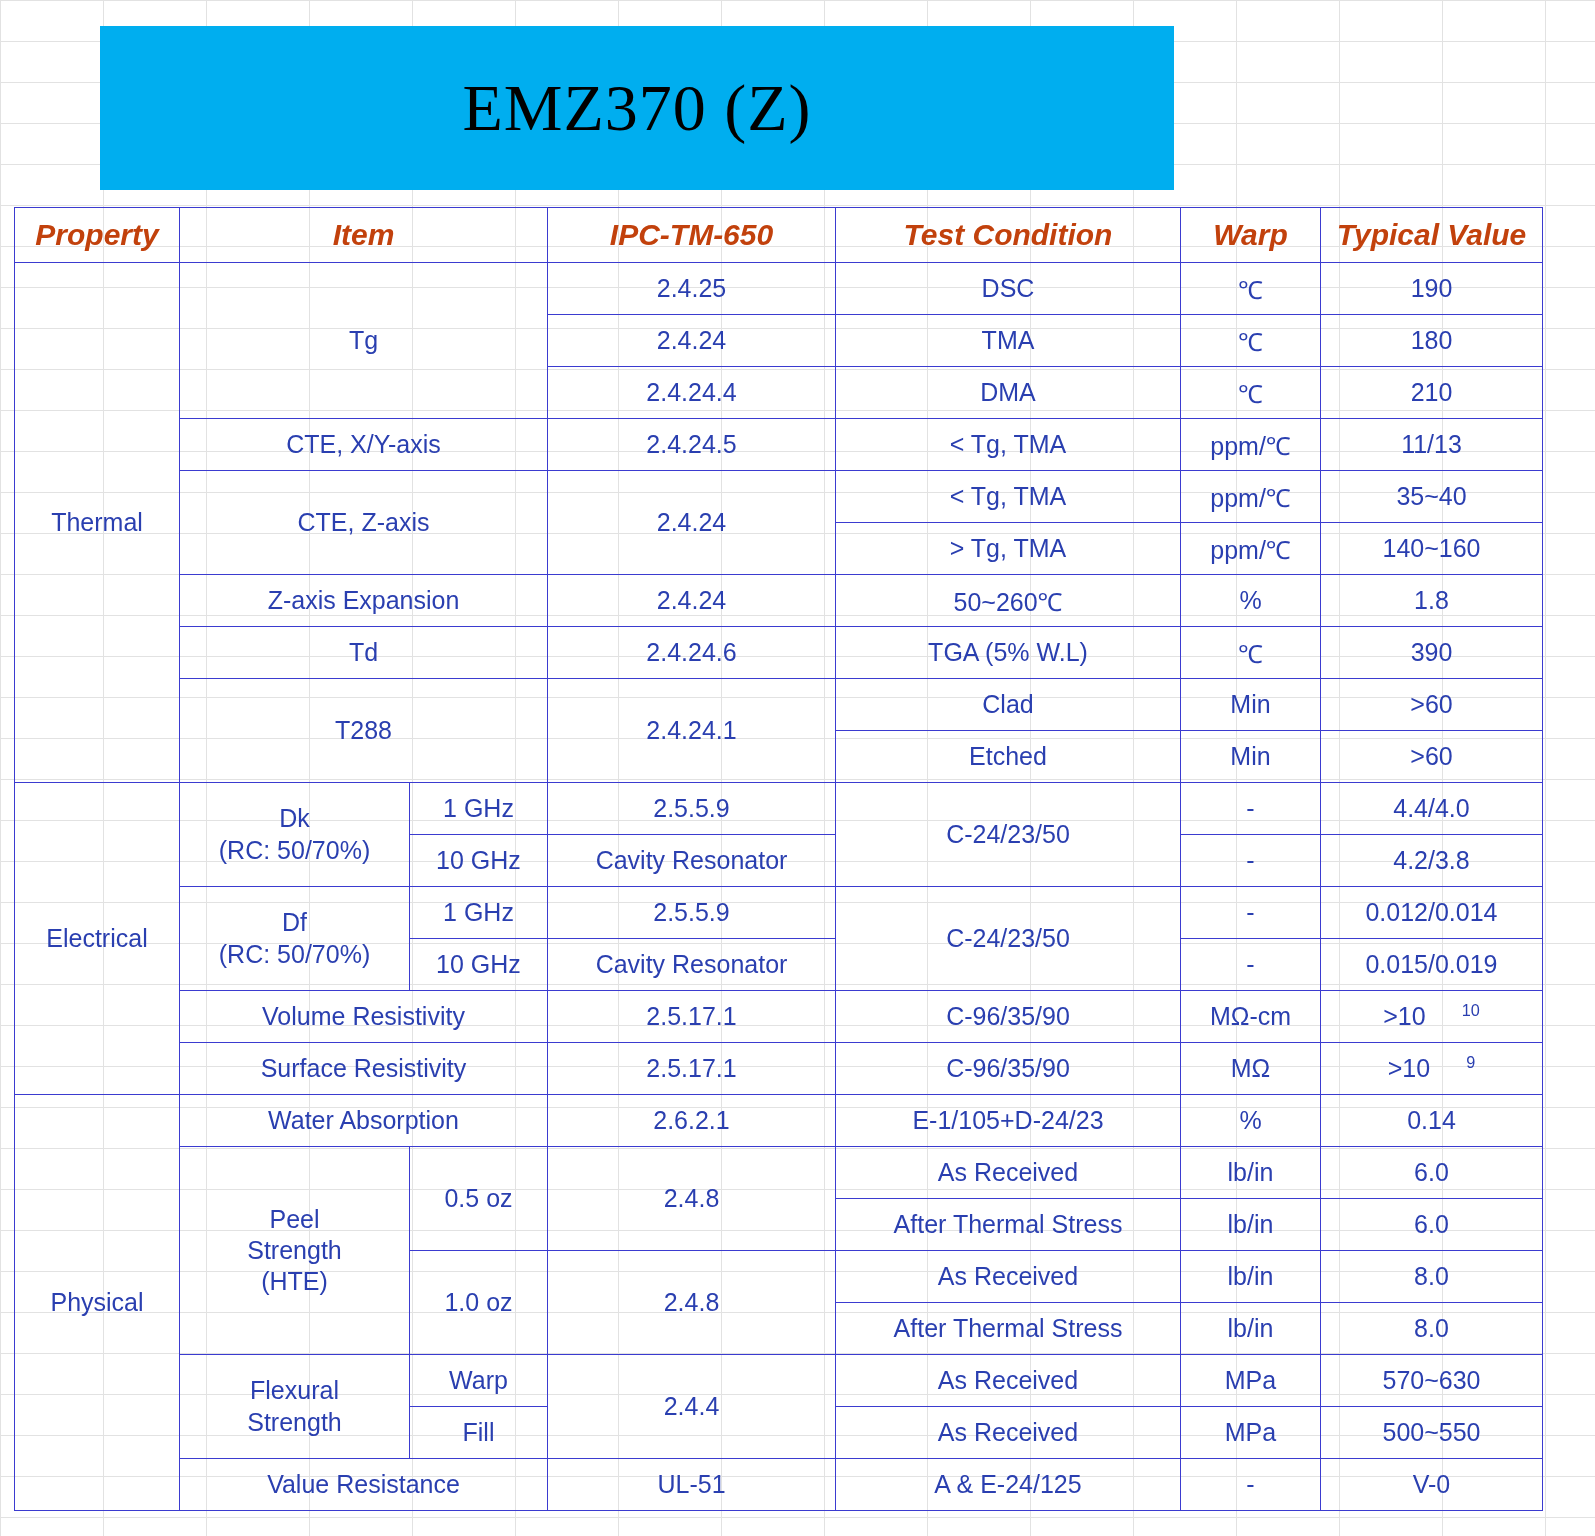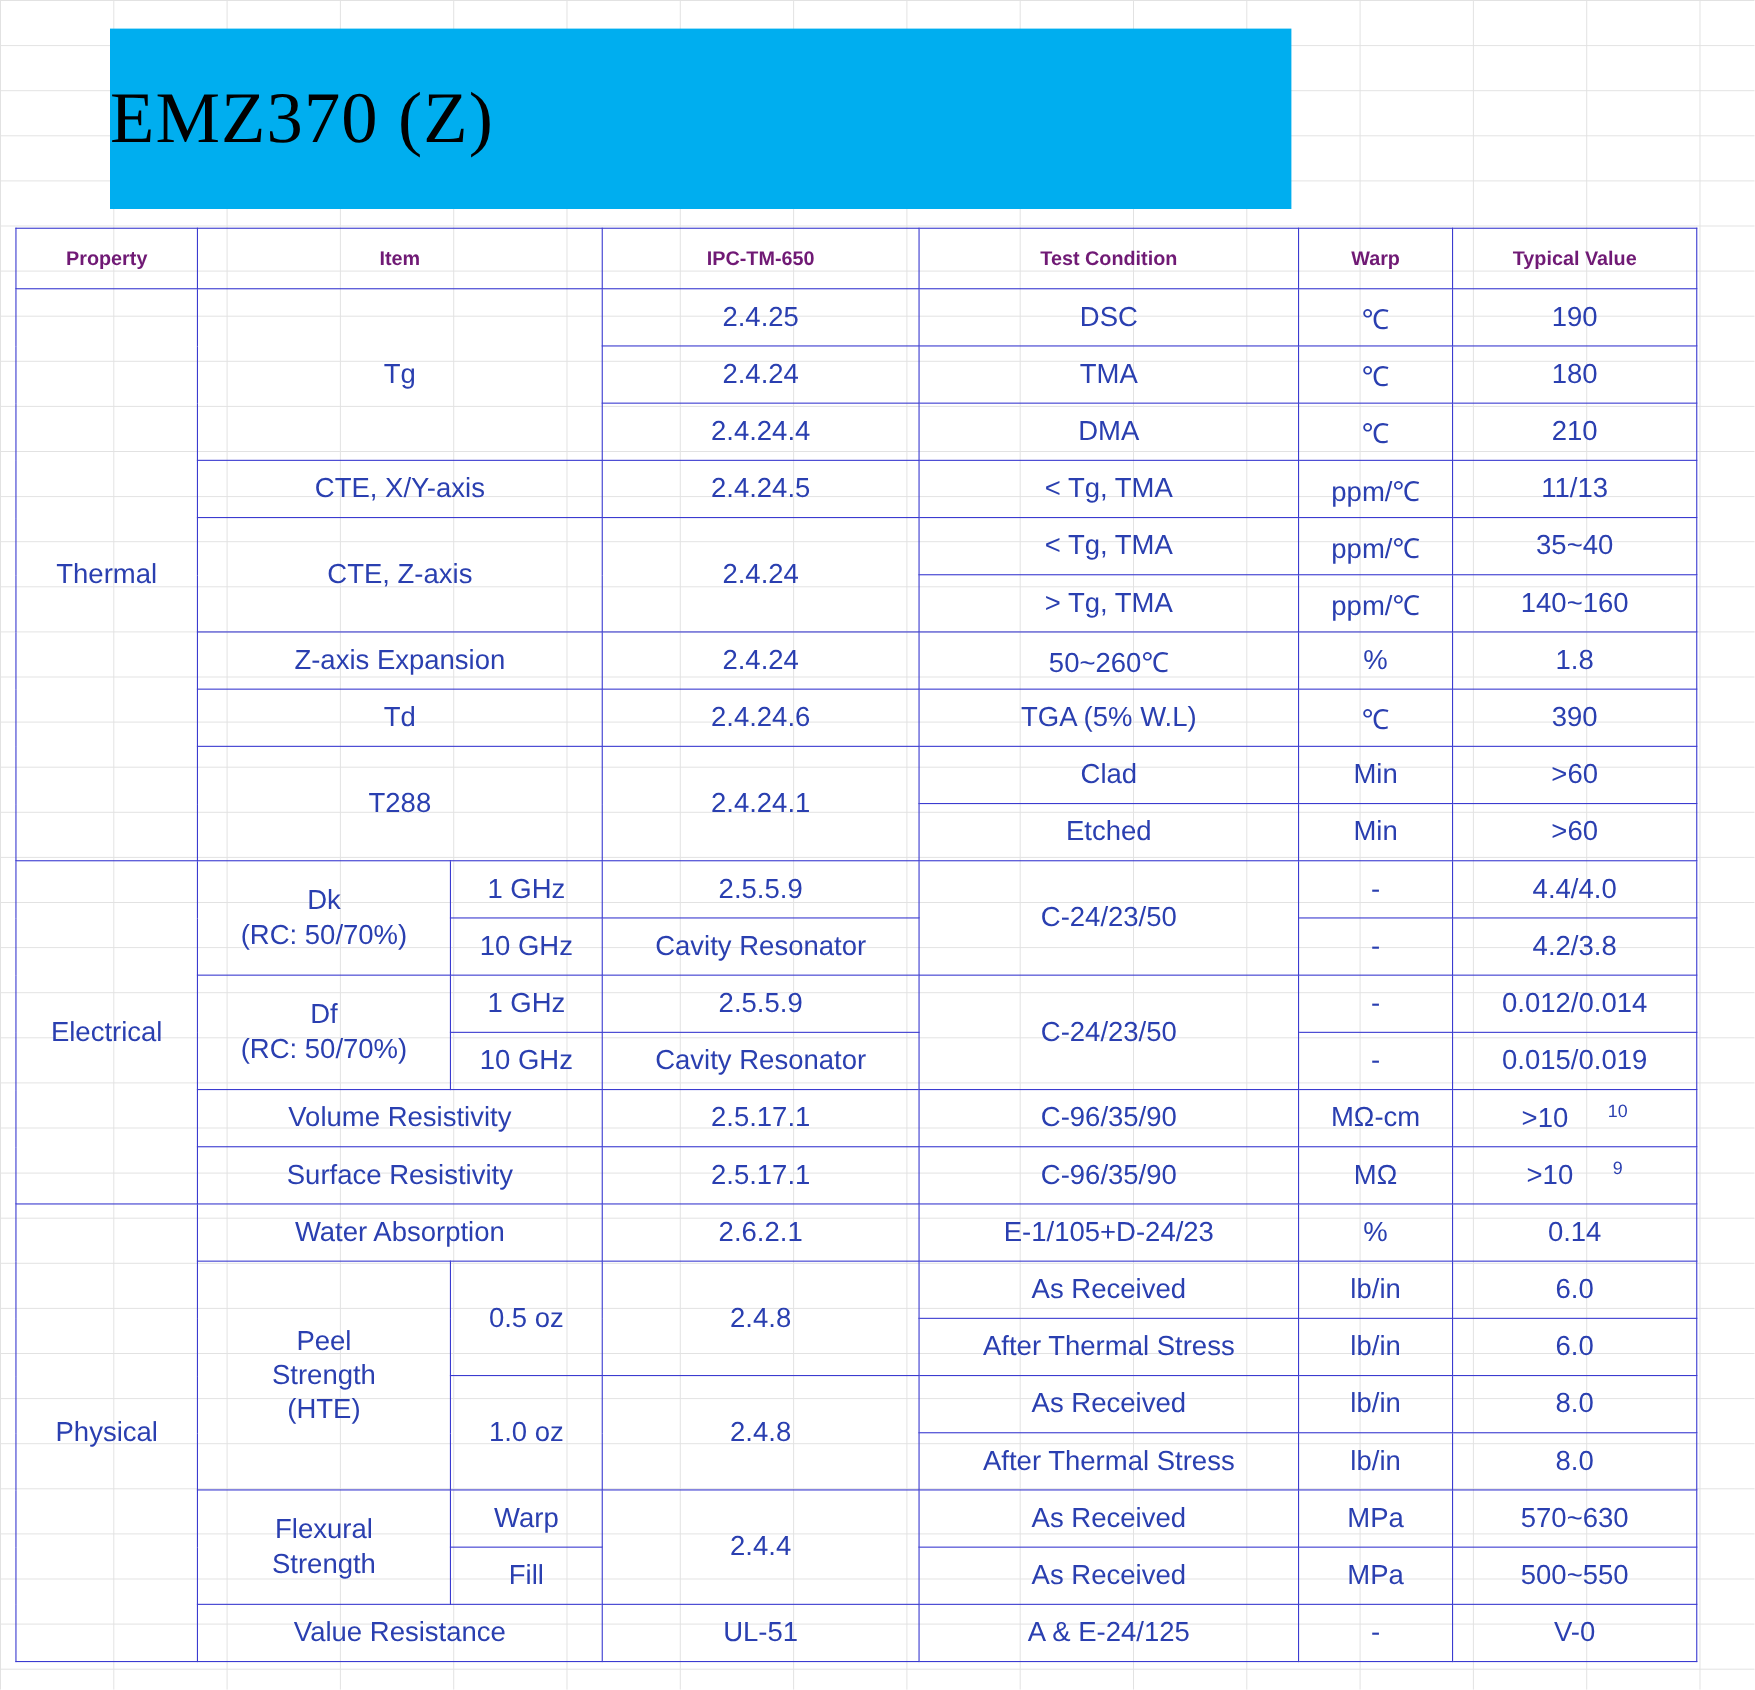--- a/index.html
+++ b/index.html
@@ -38,20 +38,21 @@
   
   #title-banner {
     position: absolute;
     left: 100px;
     top: 26px;
     width: 1074px;
     height: 164px;
     background: #00AEEF;
     display: flex;
     align-items: center;
+    justify-content: center;
   }
   #title-text {
     font-family: "Liberation Serif", serif;
     font-size: 66px;
     color: #000000;
     letter-spacing: 1px;
     line-height: 1;
   }
 
   
@@ -68,23 +69,24 @@
     color: #2a3fb0;
     font-size: 25px;
     text-align: center;
     vertical-align: middle;
     padding: 2px 4px;
     font-weight: normal;
     background: transparent;
   }
   #spec-table thead th {
     font-weight: bold;
-    font-size: 18px;
+    font-size: 30px;
     height: 50px;
-    color: #701a75;
+    color: #c2410c;
+    font-style: italic;
   }
   #spec-table tbody tr { height: 52px; }
   .outer-left { border-left-width: 2px; }
   .sec-border-top { border-top: 2px solid #3b3bd0; }
   .prop-cell { font-size: 26px; }
   sup { font-size: 0.65em; vertical-align: super; margin-left: 36px; }
   .multi-line { line-height: 1.25; }
 </style>
 </head>
 <body>

